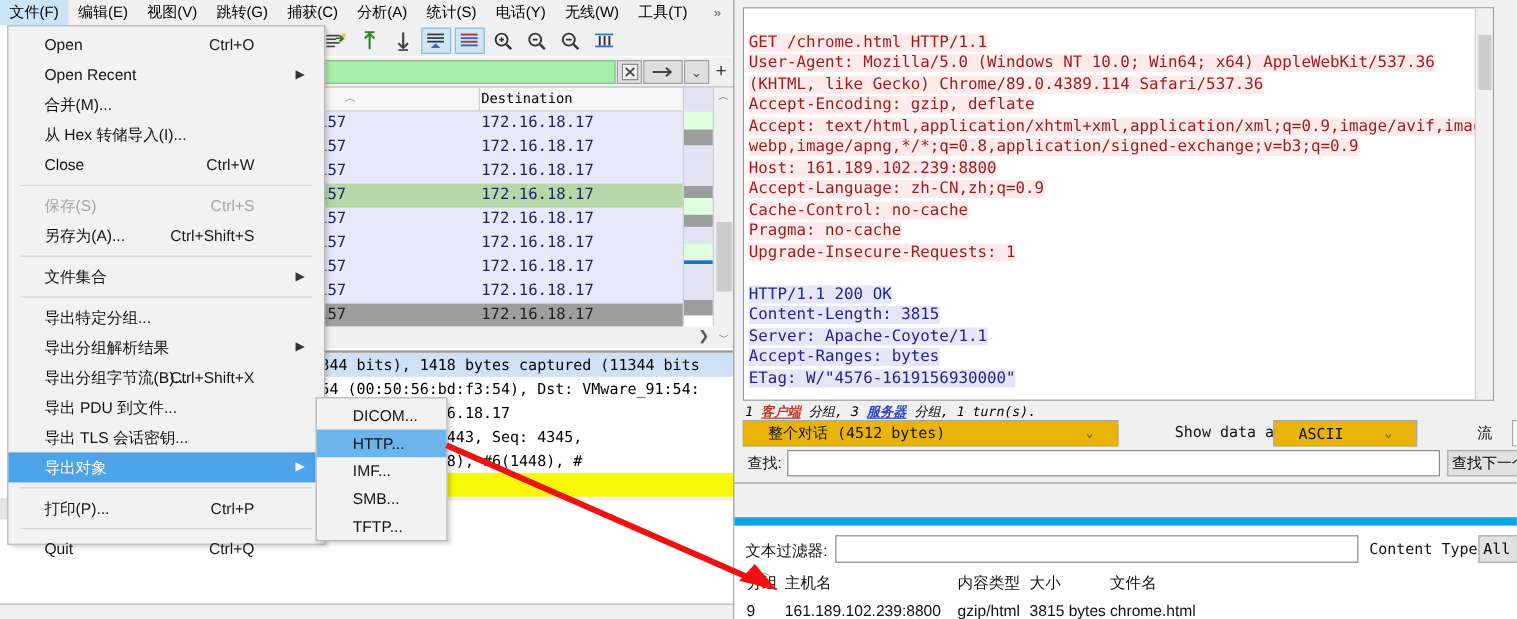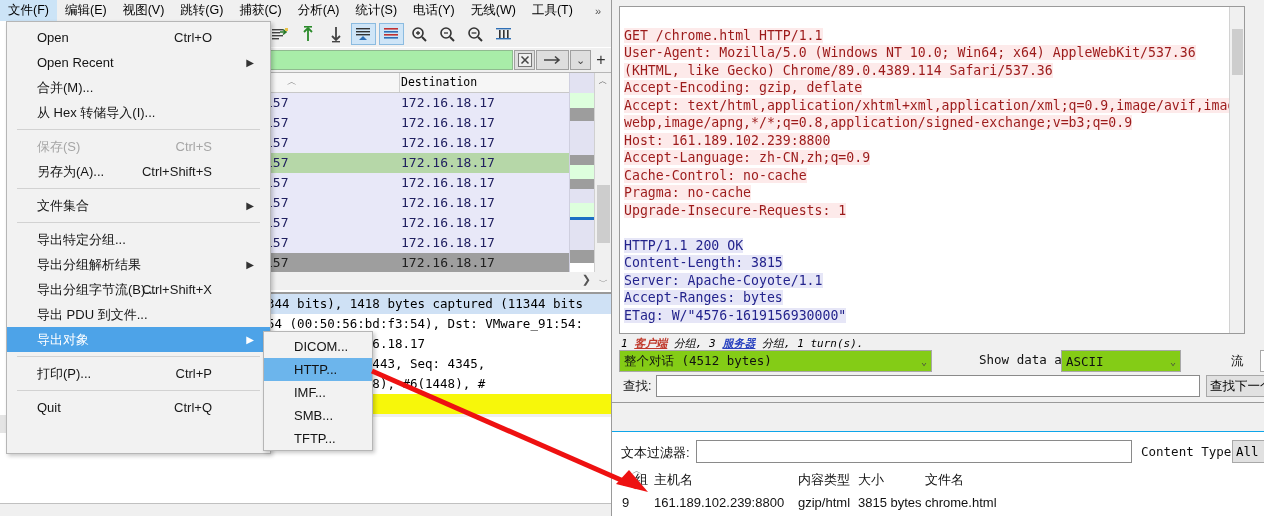--- a/index.html
+++ b/index.html
@@ -176,23 +176,23 @@
   }
   #svthumb { position:absolute; left:2px; top: 22px; width: 11px; height: 46px; background:#cdcdcd; }
   #statline {
     position: absolute; left: 9px; top: 336px; font-size: 11px; font-style: italic;
     font-family: "DejaVu Sans Mono", monospace;
   }
   #statline .cli { color: #c0392b; text-decoration: underline; font-weight: bold; }
   #statline .srv { color: #2b44c0; text-decoration: underline; font-weight: bold; }
   #ctrlrow { position: absolute; left: 7px; top: 350px; width: 640px; height: 22px; }
   .combo {
-    height: 22px; background: #84cc16; border: 1px solid #a8a8a8;
+    height: 22px; background: #eab308; border: 1px solid #a8a8a8;
     font-family: "DejaVu Sans Mono", monospace; font-size: 12.5px;
-    display: flex; align-items: center; padding: 0 4px; color: #111;
+    display: flex; align-items: center; padding: 0 20px; color: #111;
   }
   .combo .cv { flex: 1; white-space: nowrap; overflow: hidden; }
   .combo .cchev { font-size: 10px; color: #444; padding-left: 4px; }
   #convcombo { position: absolute; left: 0; top: 0; width: 313px; }
   #showdatalbl {
     position: absolute; left: 360px; top: 2px; font-family:"DejaVu Sans Mono", monospace;
     font-size: 12.5px; color:#111;
   }
   #asciicombo { position: absolute; left: 442px; top: 0; width: 120px; }
   #flowlbl {
@@ -221,21 +221,21 @@
     background: #f0f0f0; border-left: 1px solid #9a9a9a; border-top: 1px solid #9a9a9a;
   }
   #exptitlebar { position: relative; height: 28px; background: #f0f0f0; }
   #explogo { position:absolute; left: 8px; top: 8px; width: 18px; height: 13px; }
   #exptitle {
     position: absolute; left: 33px; top: 5px; font-size: 13px; color: #5f5f5f;
   }
   #expmin { position:absolute; right: 14px; top: 12px; width: 12px; height: 2px; background:#6a6a6a; }
   #expbody {
     position: absolute; left: 0; top: 28px; width: 653px; height: 86px;
-    background: #ffffff; border-top: 1px solid #0ea5e9;
+    background: #ffffff; border-top: 7px solid #0ea5e9;
   }
   #filterrow { position: absolute; left: 0; top: 8px; width: 653px; height: 24px; }
   #txtfilterlbl { position:absolute; left: 9px; top: 4px; font-size: 13px; color:#111; }
   #txtfilterinput {
     position: absolute; left: 84px; top: 0; width: 436px; height: 23px;
     background: #fff; border: 1px solid #8a8a8a;
   }
   #cttypelbl {
     position: absolute; left: 529px; top: 4px;
     font-family:"DejaVu Sans Mono", monospace; font-size: 12.5px; color:#111;
@@ -456,20 +456,24 @@
       <div class="mi">
         <span>Open Recent</span>
         <span class="sub">▶</span>
       </div>
       <div class="mi">
         <span>合并(M)...</span>
       </div>
       <div class="mi">
         <span>从 Hex 转储导入(I)...</span>
       </div>
+      <div class="mi">
+        <span>Close</span>
+        <span class="accel">Ctrl+W</span>
+      </div>
       <div class="msep"></div>
       <div class="mi disabled">
         <span>保存(S)</span>
         <span class="accel">Ctrl+S</span>
       </div>
       <div class="mi">
         <span>另存为(A)...</span>
         <span class="accel">Ctrl+Shift+S</span>
       </div>
       <div class="msep"></div>
@@ -484,20 +488,23 @@
       <div class="mi">
         <span>导出分组解析结果</span>
         <span class="sub">▶</span>
       </div>
       <div class="mi">
         <span>导出分组字节流(B)...</span>
         <span class="accel">Ctrl+Shift+X</span>
       </div>
       <div class="mi">
         <span>导出 PDU 到文件...</span>
+      </div>
+      <div class="mi">
+        <span>导出 TLS 会话密钥...</span>
       </div>
       <div class="mi hl">
         <span>导出对象</span>
         <span class="sub">▶</span>
       </div>
       <div class="msep"></div>
       <div class="mi">
         <span>打印(P)...</span>
         <span class="accel">Ctrl+P</span>
       </div>

